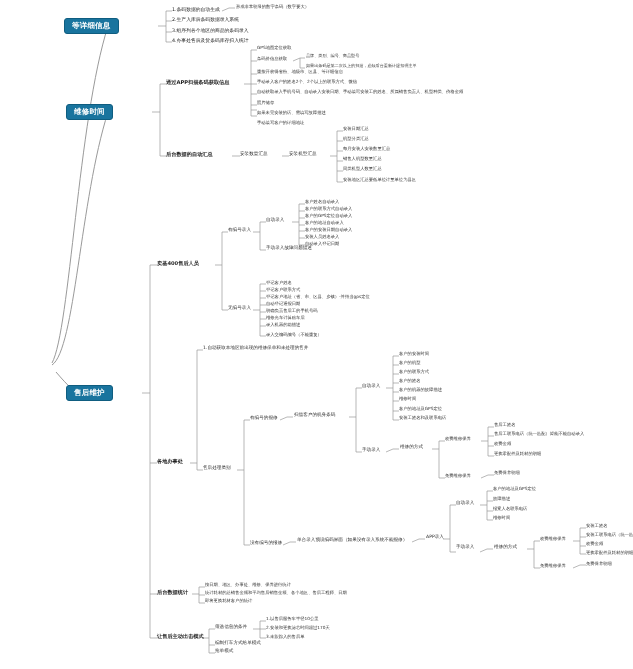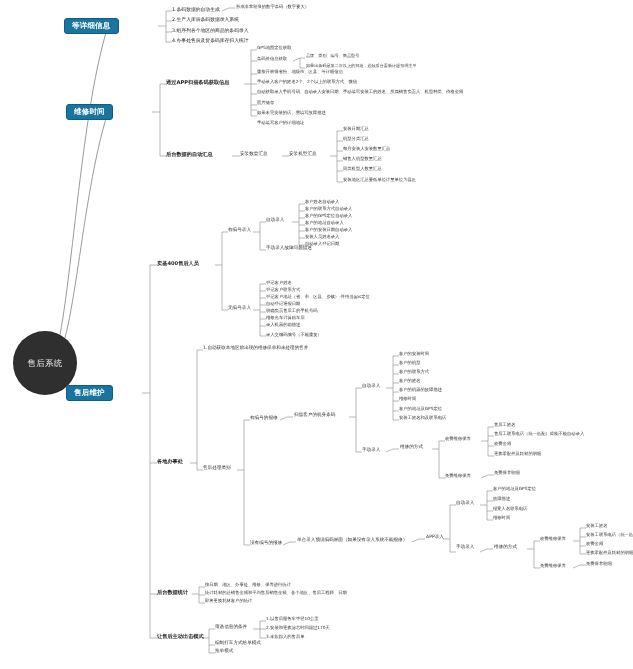--- a/index.html
+++ b/index.html
@@ -185,21 +185,20 @@
     <path d="M 199 587 L 205 587 M 199 595 L 205 595 M 199 603 L 205 603" stroke="#9a9a9a" stroke-width=".7" fill="none"></path>
 
     <path d="M 202 638 L 209 638" stroke="#9a9a9a" stroke-width=".7" fill="none"></path>
     <path d="M 209 629 L 209 653" stroke="#9a9a9a" stroke-width=".7" fill="none"></path>
     <path d="M 209 629 L 215 629 M 209 645 L 215 645 M 209 653 L 215 653" stroke="#9a9a9a" stroke-width=".7" fill="none"></path>
     <path d="M 253 629 L 260 629" stroke="#9a9a9a" stroke-width=".7" fill="none"></path>
     <path d="M 260 621 L 260 638" stroke="#9a9a9a" stroke-width=".7" fill="none"></path>
     <path d="M 260 621 L 266 621 M 260 629 L 266 629 M 260 638 L 266 638" stroke="#9a9a9a" stroke-width=".7" fill="none"></path>
   </svg>
 
-  <div class="node root" style="left:14px; top:332px;">售后系统</div>
 
   <div class="node l1" style="left:64px; top:18px;">等详细信息</div>
   <div class="node l1" style="left:66px; top:104px;">维修时间</div>
   <div class="node l1" style="left:66px; top:385px;">售后维护</div>
 
   <div class="node numbered" style="left:172px; top:7px;">1.条码数据的自动生成</div>
   <div class="node l4" style="left:236px; top:5px;">形成非常明显的数字条码（数字要大）</div>
   <div class="node numbered" style="left:172px; top:17px;">2.生产入库后条码数据录入系统</div>
   <div class="node numbered" style="left:172px; top:28px;">3.组序列各个地区的商品的条码录入</div>
   <div class="node numbered" style="left:172px; top:38px;">4.办事处售后及货条码库存扫入统计</div>

